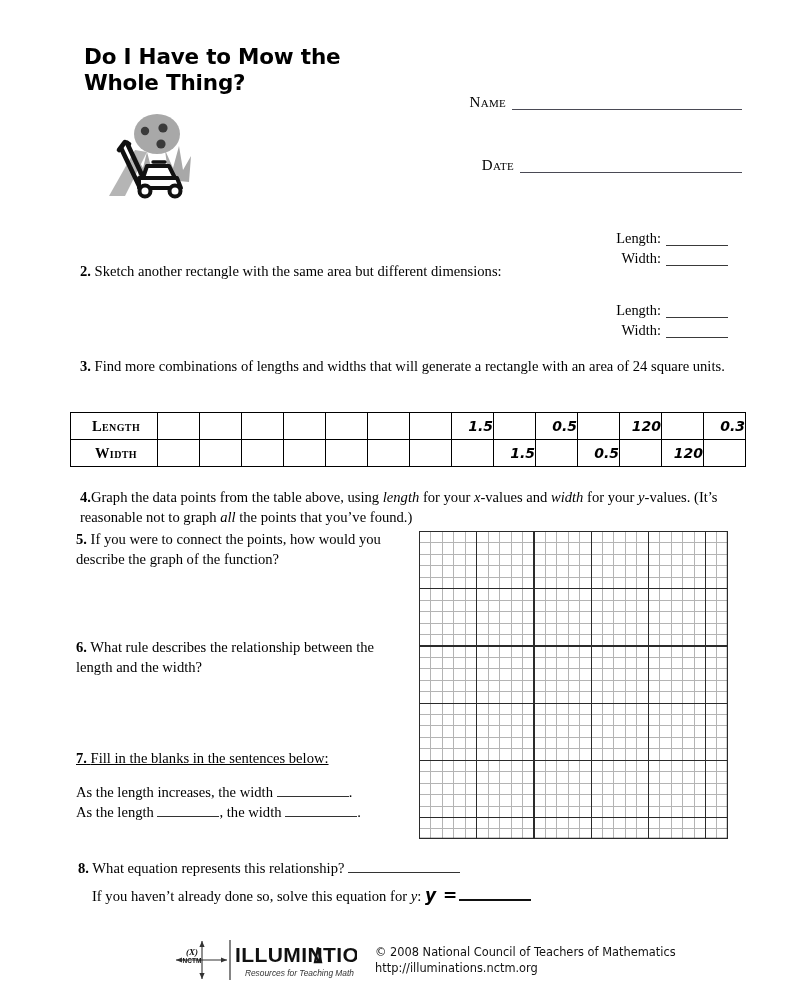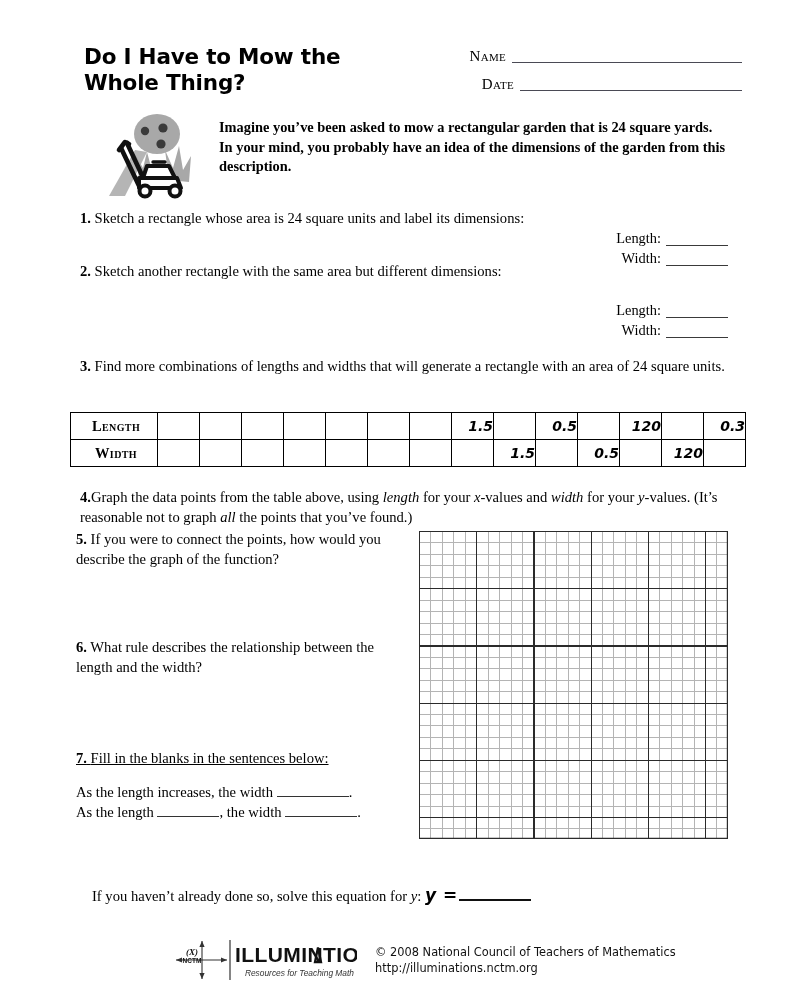--- a/index.html
+++ b/index.html
@@ -34,23 +34,24 @@
     color: #000;
   }
   .namedate {
     position: absolute;
     left: 462px;
     top: 48px;
     width: 280px;
   }
   .nd-row {
     display: flex;
-    align-items: flex-start;
+    align-items: center;
     justify-content: flex-end;
     margin-bottom: 11px;
+    margin-top: 46px;
   }
   .nd-label {
     font-variant: small-caps;
     font-size: 15px;
     letter-spacing: 0.3px;
     padding-right: 6px;
     white-space: nowrap;
   }
   .nd-rule {
     border-bottom: 1px solid #4a4a55;
@@ -248,26 +249,21 @@
       <path d="M32 31 L52 74"></path>
       <path d="M26 36 L46 78"></path>
     </g>
     <path d="M44 66 L82 66 L86 76 L44 76 Z" fill="#ffffff" stroke="#111" stroke-width="4" stroke-linejoin="round"></path>
     <path d="M52 54 L74 54 L80 66 L48 66 Z" fill="#ffffff" stroke="#111" stroke-width="4" stroke-linejoin="round"></path>
     <path d="M58 50 L70 50" stroke="#111" stroke-width="3.4" stroke-linecap="round"></path>
     <circle cx="50" cy="79" r="5.5" fill="#ffffff" stroke="#111" stroke-width="4"></circle>
     <circle cx="80" cy="79" r="5.5" fill="#ffffff" stroke="#111" stroke-width="4"></circle>
   </svg>
 
-  <div class="intro">Imagine you’ve been asked to mow a rectangular garden that is 24 square yards. In your mind, you probably have an idea of the dimensions of the garden from this description.</div>
-
-  <div class="q q1">
-    <b>1.</b>
-    <span>Sketch a rectangle whose area is 24 square units and label its dimensions:</span>
-  </div>
+
 
   <div class="lwbox lw1">
     <div class="lw-row">
       <span class="lw-label">Length:</span>
       <span class="lw-rule"></span>
     </div>
     <div class="lw-row">
       <span class="lw-label">Width:</span>
       <span class="lw-rule"></span>
     </div>
@@ -351,20 +347,25 @@
     <b>7.</b>
     <span>Fill in the blanks in the sentences below:</span>
   </div>
   <div class="q q7b">
     <div><span>As the length increases, the width </span><span class="blank w70"></span><span>.</span></div>
     <div><span>As the length </span><span class="blank w62"></span><span>, the width </span><span class="blank w70"></span><span>.</span></div>
   </div>
 
   <div class="gridwrap"></div>
 
+  <div class="q q8">
+    <b>8.</b>
+    <span>What equation represents this relationship?</span>
+    <span class="blank w110"></span>
+  </div>
   <div class="q q8b"><span>If you haven’t already done so, solve this equation for </span><i>y</i><span>:</span>
     <span class="hand-y">y =</span><span class="hand-rule"></span>
   </div>
 
   <div class="footer">
     <svg class="logo" viewBox="0 0 186 44">
       <g stroke="#333" stroke-width="1.1" fill="none">
         <line x1="5" y1="22" x2="56" y2="22"></line>
         <line x1="31" y1="3" x2="31" y2="41"></line>
       </g>

